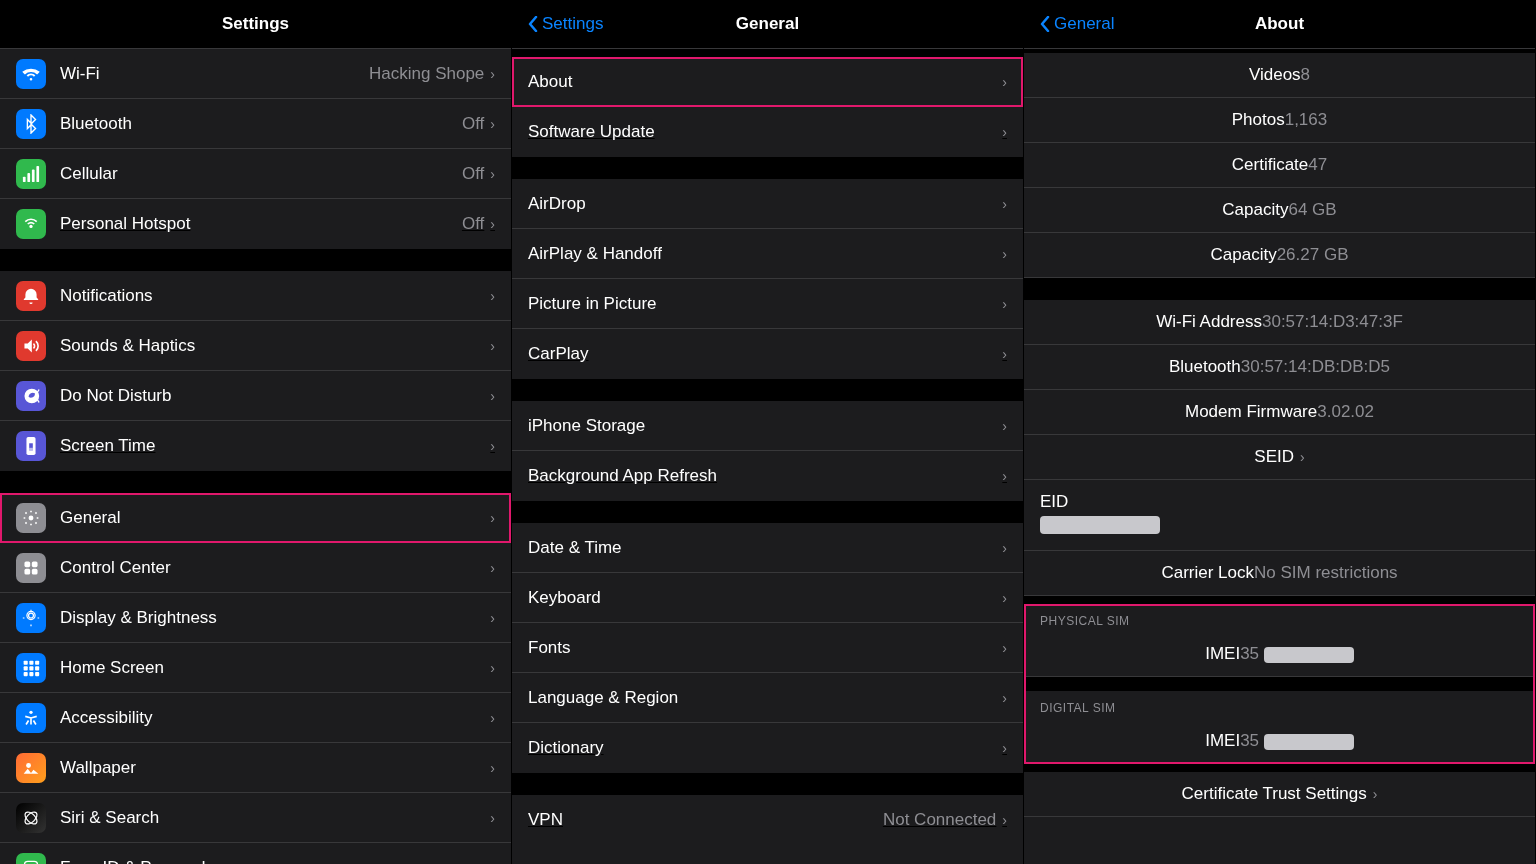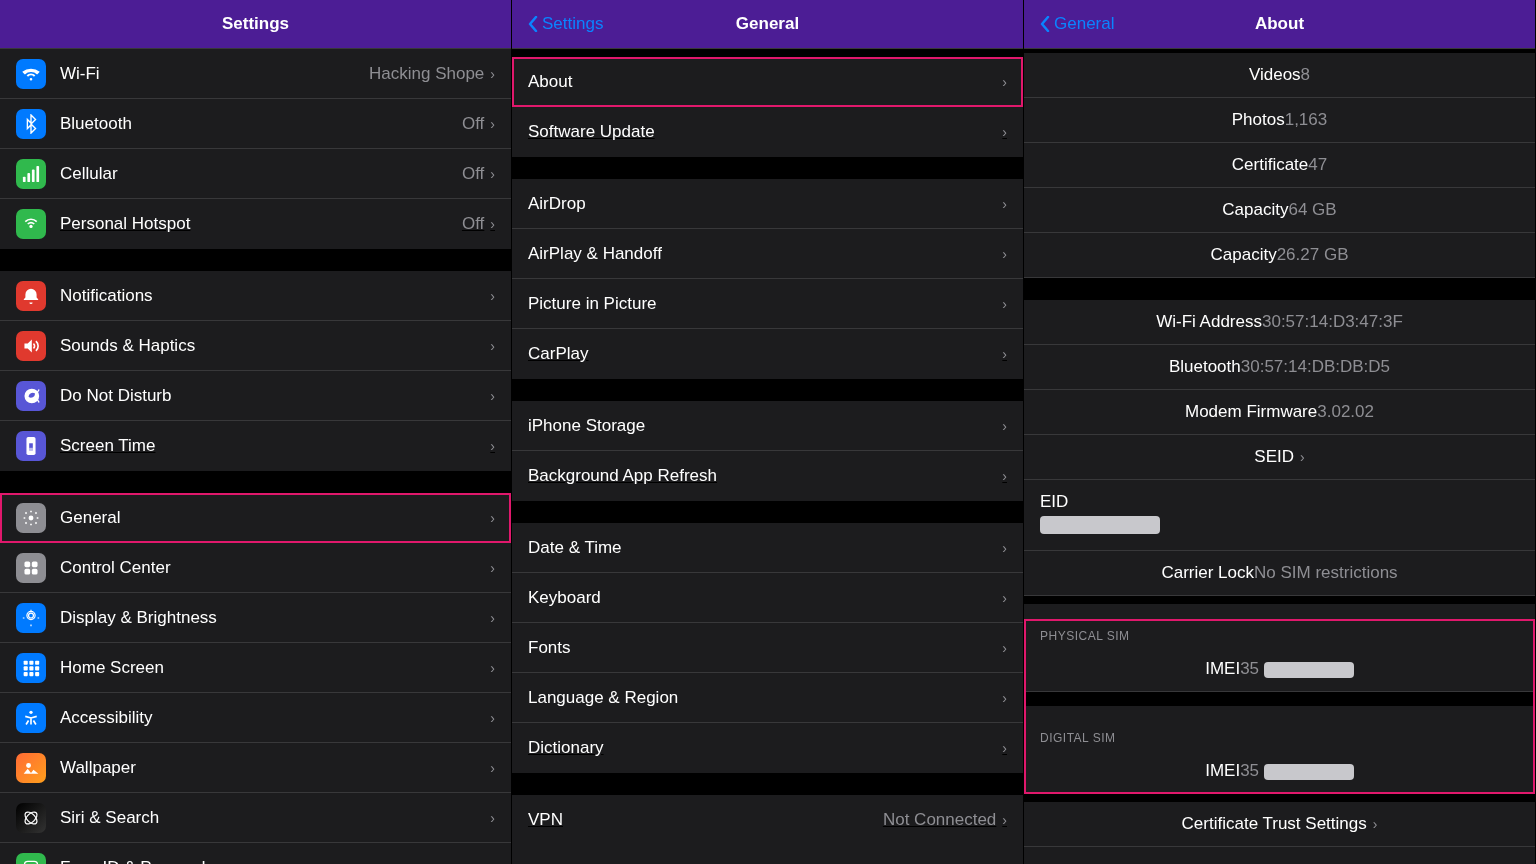--- a/index.html
+++ b/index.html
@@ -21,21 +21,21 @@
       position: relative;
       border-right: 1px solid #000;
     }
 
     
     .panel-header {
       display: flex;
       align-items: flex-end;
       justify-content: center;
       padding: 14px 16px;
-      background: #4c1d95;
+      background: #000000;
       position: relative;
       border-bottom: 0.5px solid #38383a;
     }
     .panel-header .back-btn {
       position: absolute;
       left: 16px;
       color: #0a84ff;
       font-size: 17px;
       display: flex;
       align-items: center;
@@ -157,21 +157,20 @@
       outline-offset: -2px;
       z-index: 2;
       position: relative;
     }
     .sim-section-label {
       font-size: 12px;
       color: #8e8e93;
       padding: 10px 16px 4px 16px;
       letter-spacing: 0.5px;
       text-transform: uppercase;
-      margin-top: 15px;
     }
 
     .blurred-value {
       display: inline-block;
       background: #c8c8cc;
       border-radius: 4px;
       height: 18px;
       width: 120px;
       vertical-align: middle;
     }

